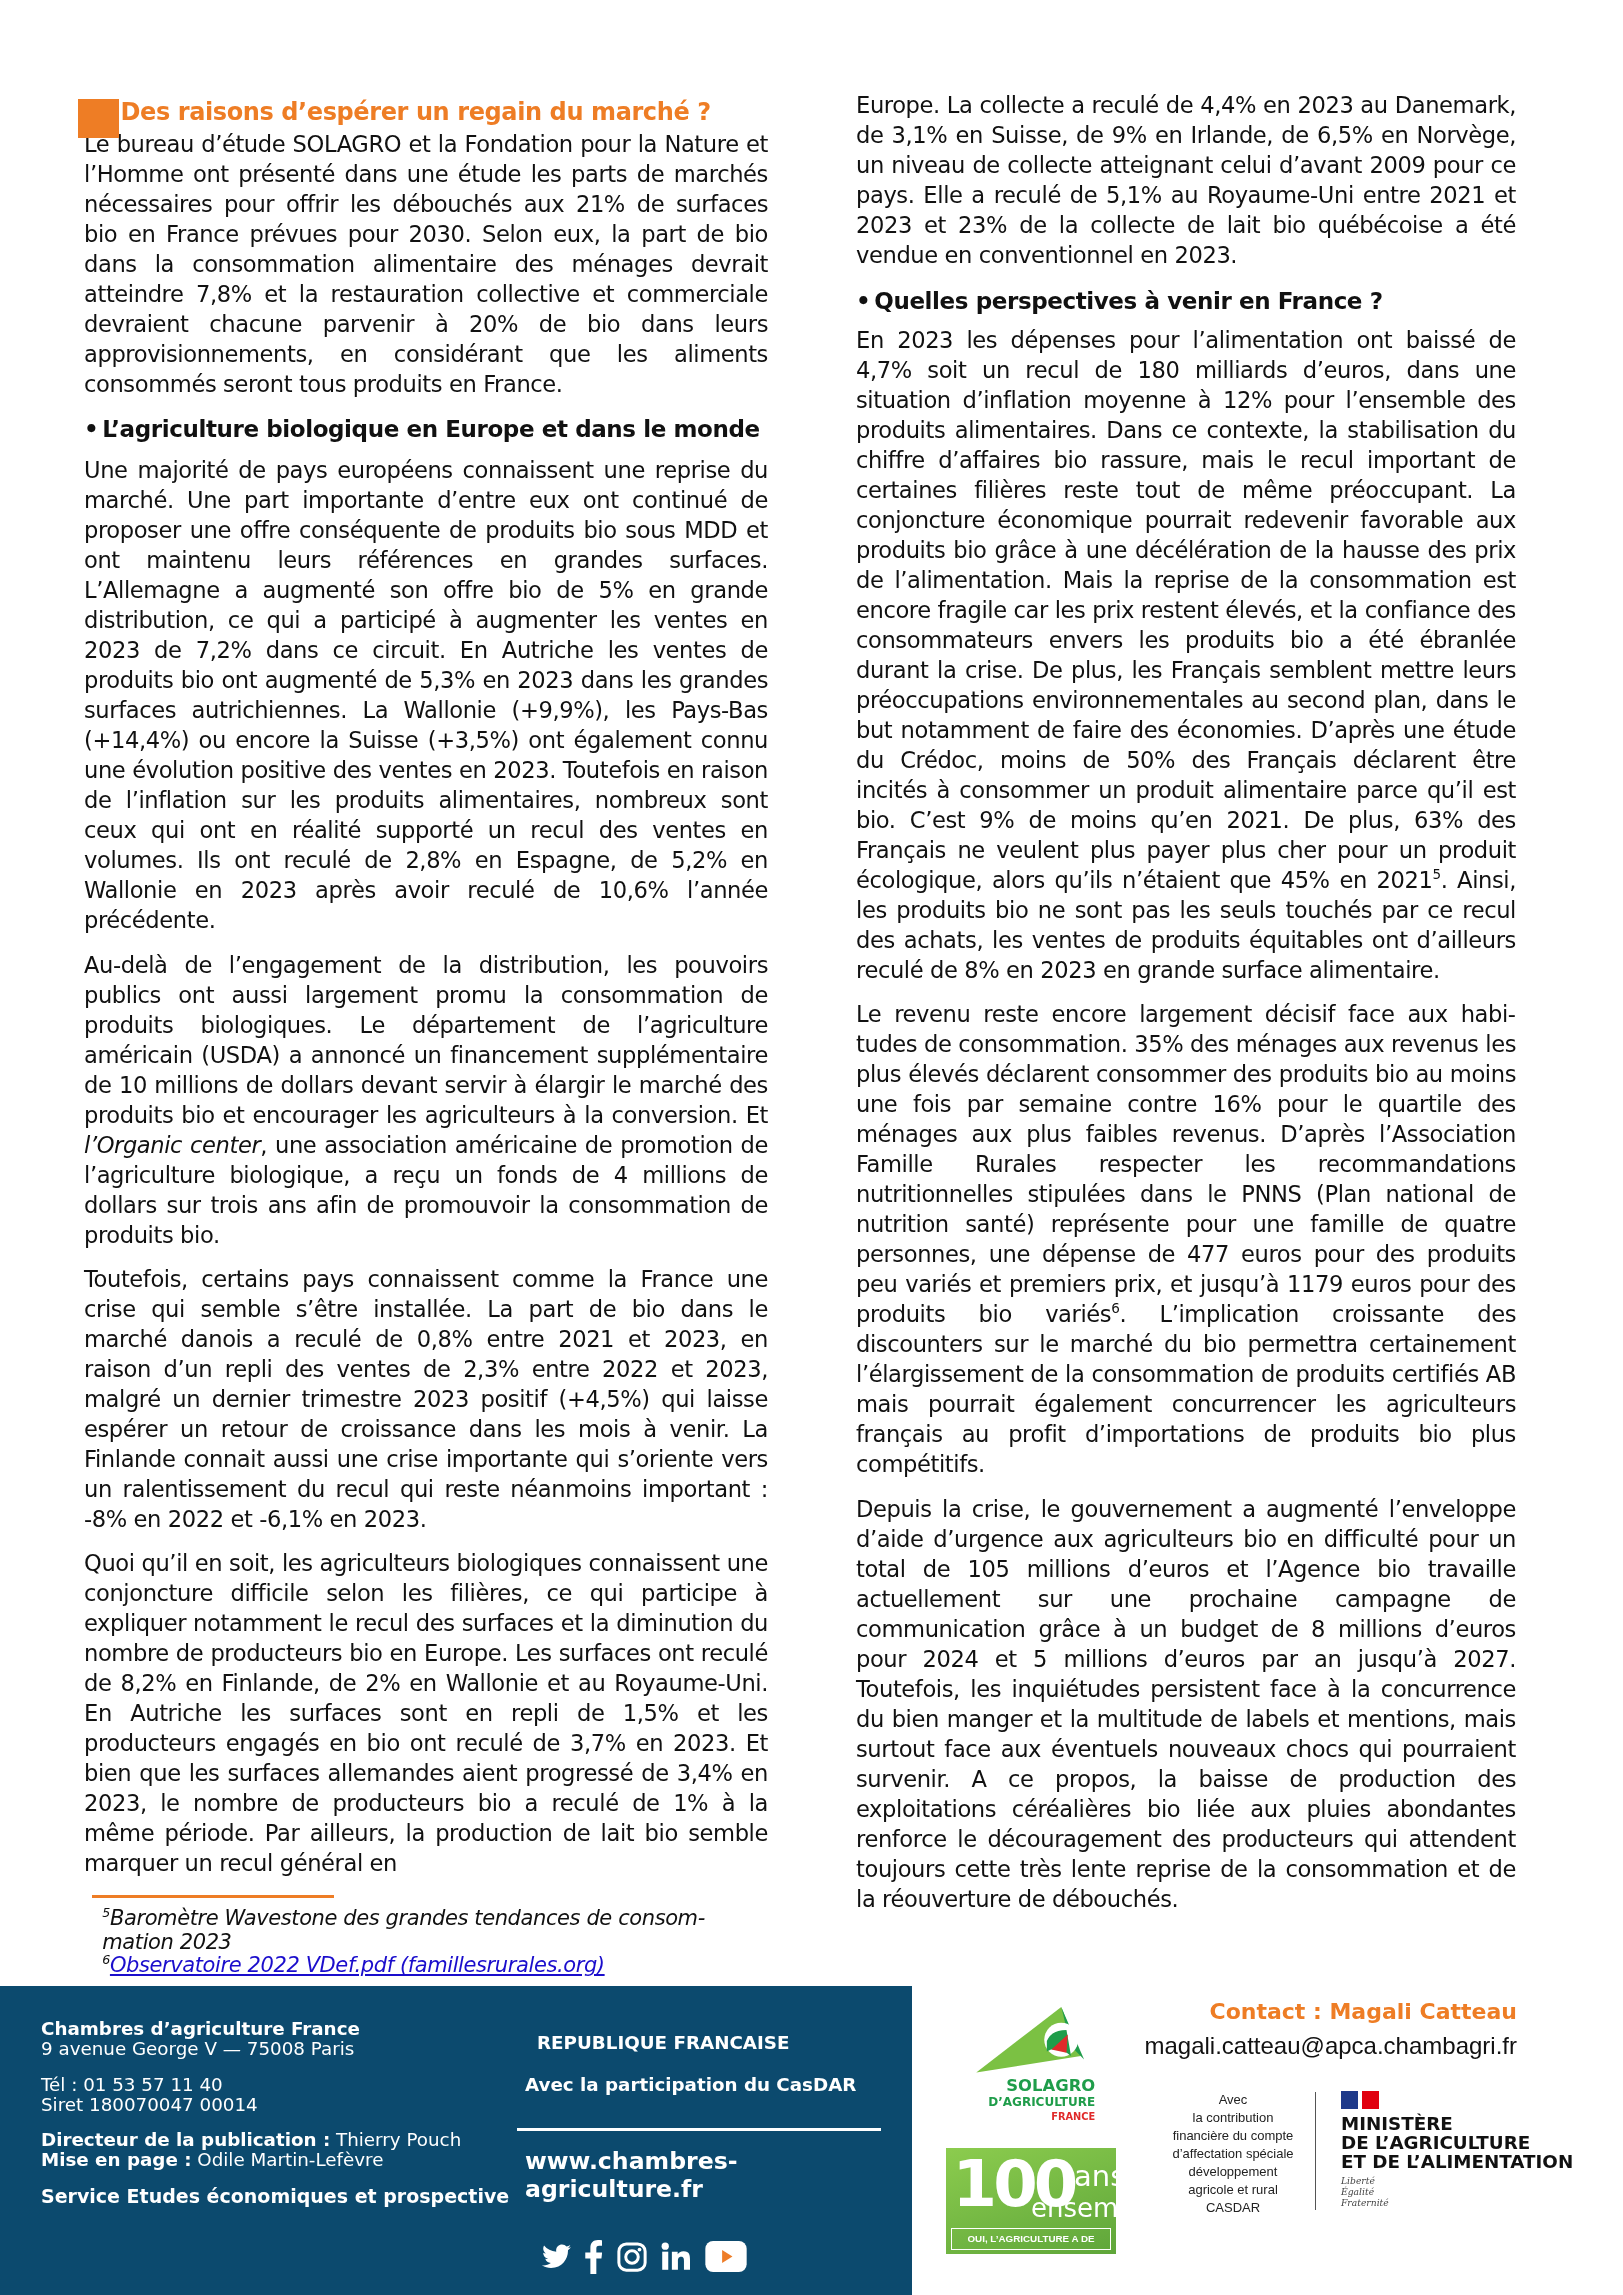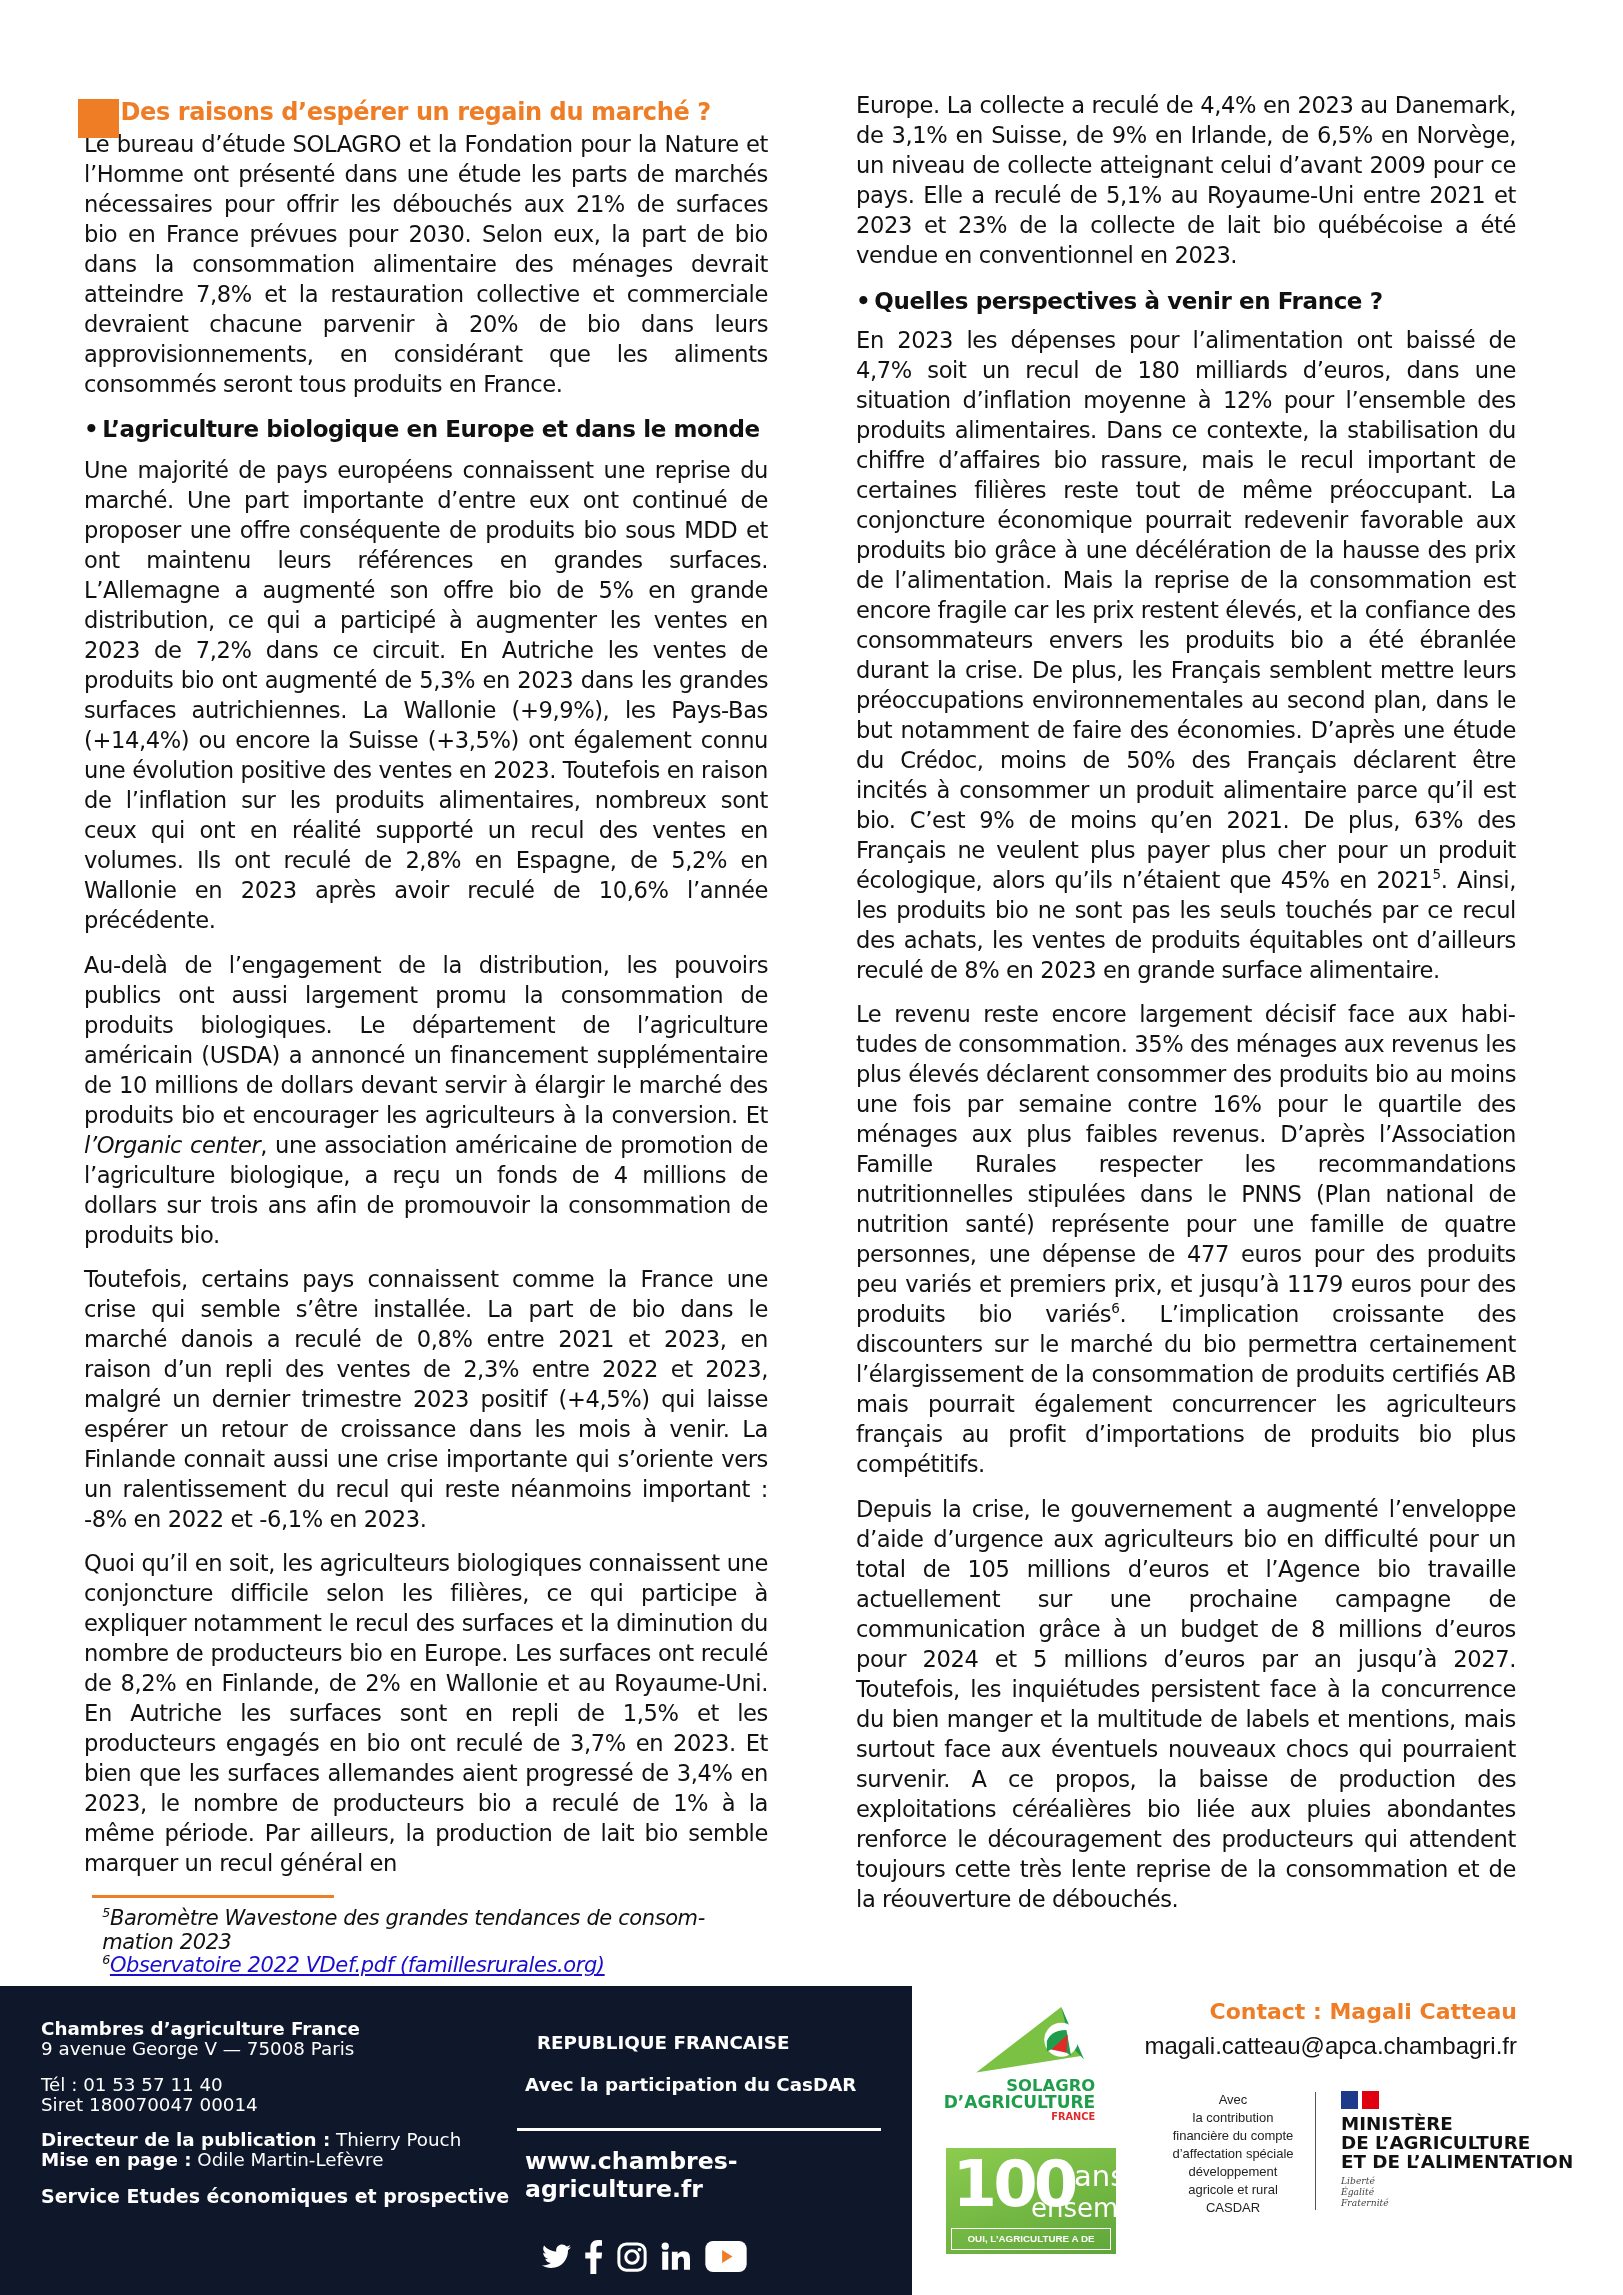--- a/index.html
+++ b/index.html
@@ -15,21 +15,21 @@
   .sec-title .sq { position: absolute; left: 0; top: 2px; width: 41px; height: 39px; background: #ee7d25; }
   .bullet-title { font-weight: bold; font-size: 23px; line-height: 26px; margin: 17px 0 13px 0;
                   padding-left: 18.3px; position: relative; text-align: justify; }
   .bullet-title .dot { position: absolute; left: 0; top: 0; }
   sup { font-size: 60%; line-height: 0; }
   .fn-rule { width: 242px; height: 2.6px; background: #ee7d25; margin: 17px 0 9.2px 7.9px; }
   .footnotes { font-size: 21px; line-height: 23.6px; font-style: italic; padding-left: 18.3px; text-align: left; }
   .footnotes a { color: #1a0dcc; text-decoration: underline; }
 
   
-  .footer-orange { position: absolute; left: 0; top: 1986px; width: 912px; height: 310px; background: #0f172a; color: #fff; }
+  .footer-orange { position: absolute; left: 0; top: 1986px; width: 912px; height: 310px; background: #0c4a6e; color: #fff; }
   .f-left { position: absolute; left: 41px; top: 33px; font-size: 18.3px; line-height: 20px; }
   .f-left .blk { margin-bottom: 15.7px; }
   .f-left b { font-weight: bold; }
   .f-mid { position: absolute; left: 525px; top: 46px; width: 386px; }
   .f-mid .l1 { font-weight: bold; font-size: 18.3px; margin-bottom: 21px; margin-left: 12px; }
   .f-mid .l2 { font-weight: bold; font-size: 18.3px; }
   .f-mid .rule { height: 3.3px; background: #fff; margin: 33px 0 15.7px -7.9px; width: 364px; }
   .f-mid .url { font-weight: bold; font-size: 23.6px; }
   .social { display: flex; gap: 14.4px; margin-top: 37px; align-items: center; padding-left: 17px; }
   .social span { display: inline-flex; align-items: center; justify-content: center; color: #fff; }
@@ -144,21 +144,21 @@
   <div class="logo-cda">
     <svg width="170" height="85" viewBox="0 0 260 130">
       <path d="M60 120 L190 20 L220 95 Z" fill="#7bc143"></path>
       <path d="M190 20 L225 100 L205 80 Z" fill="#1f9d4a"></path>
       <circle cx="190" cy="70" r="26" fill="#fff"></circle>
       <path d="M168 72 Q175 55 198 55 L205 95 Q185 78 168 88 Z" fill="#1f9d4a"></path>
       <path d="M175 85 L200 62 L198 90 Z" fill="#e02a2a"></path>
     </svg>
     <div style="text-align:right;padding-right:11.8px;margin-top:-3.9px;">
       <div style="color:#1f9d4a;font-weight:bold;font-size:16.4px;line-height:17px;">SOLAGRO</div>
-      <div style="color:#1f9d4a;font-weight:bold;font-size:17px;line-height:17px;">D’AGRICULTURE</div>
+      <div style="color:#1f9d4a;font-weight:bold;font-size:12px;line-height:17px;">D’AGRICULTURE</div>
       <div style="color:#e02a2a;font-weight:bold;font-size:9.8px;line-height:11.8px;">FRANCE</div>
     </div>
   </div>
 
   <div class="logo-100">
     <div style="position:absolute;left:6.5px;top:3.9px;color:#fff;font-weight:bold;font-size:64px;line-height:65px;letter-spacing:-3.9px;">100</div>
     <div style="position:absolute;left:128px;top:14.4px;color:#fff;font-size:29px;line-height:29px;">ans</div>
     <div style="position:absolute;left:85px;top:47px;color:#fff;font-size:26px;line-height:26px;">ensemble</div>
     <div style="position:absolute;left:5.2px;right:5.2px;top:80px;height:19.6px;border:1.3px solid #fff;color:#fff;font-size:9.8px;line-height:19.6px;text-align:center;font-weight:bold;font-family:'Liberation Sans',sans-serif;">OUI, L’AGRICULTURE A DE L’AVENIR !</div>
   </div>

